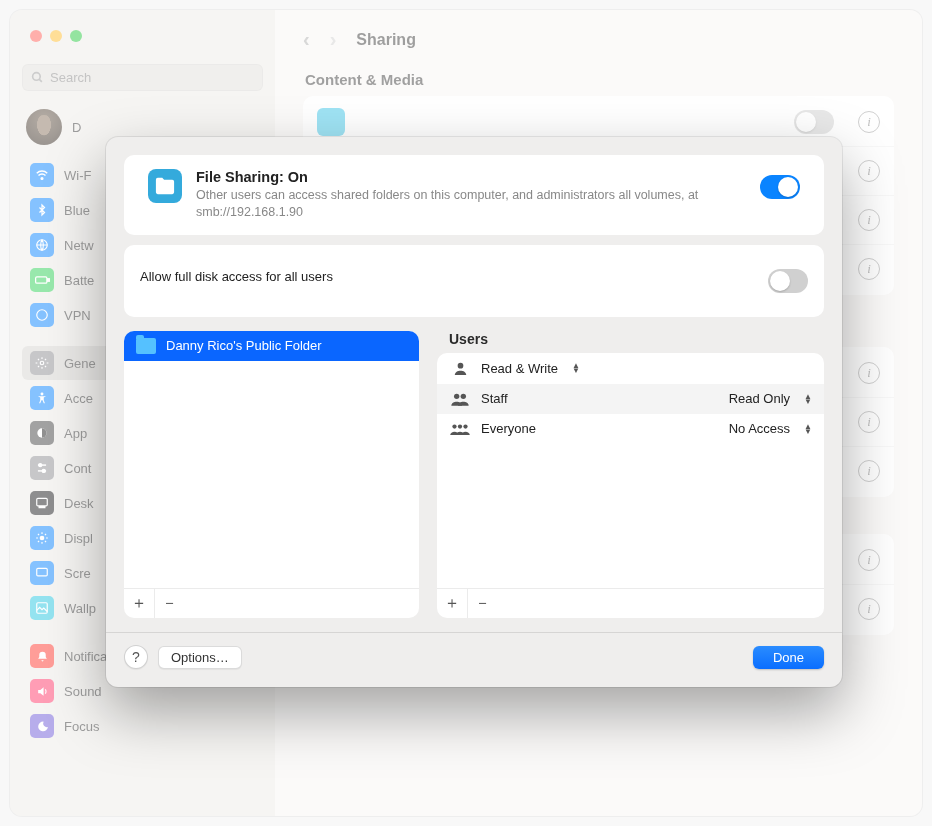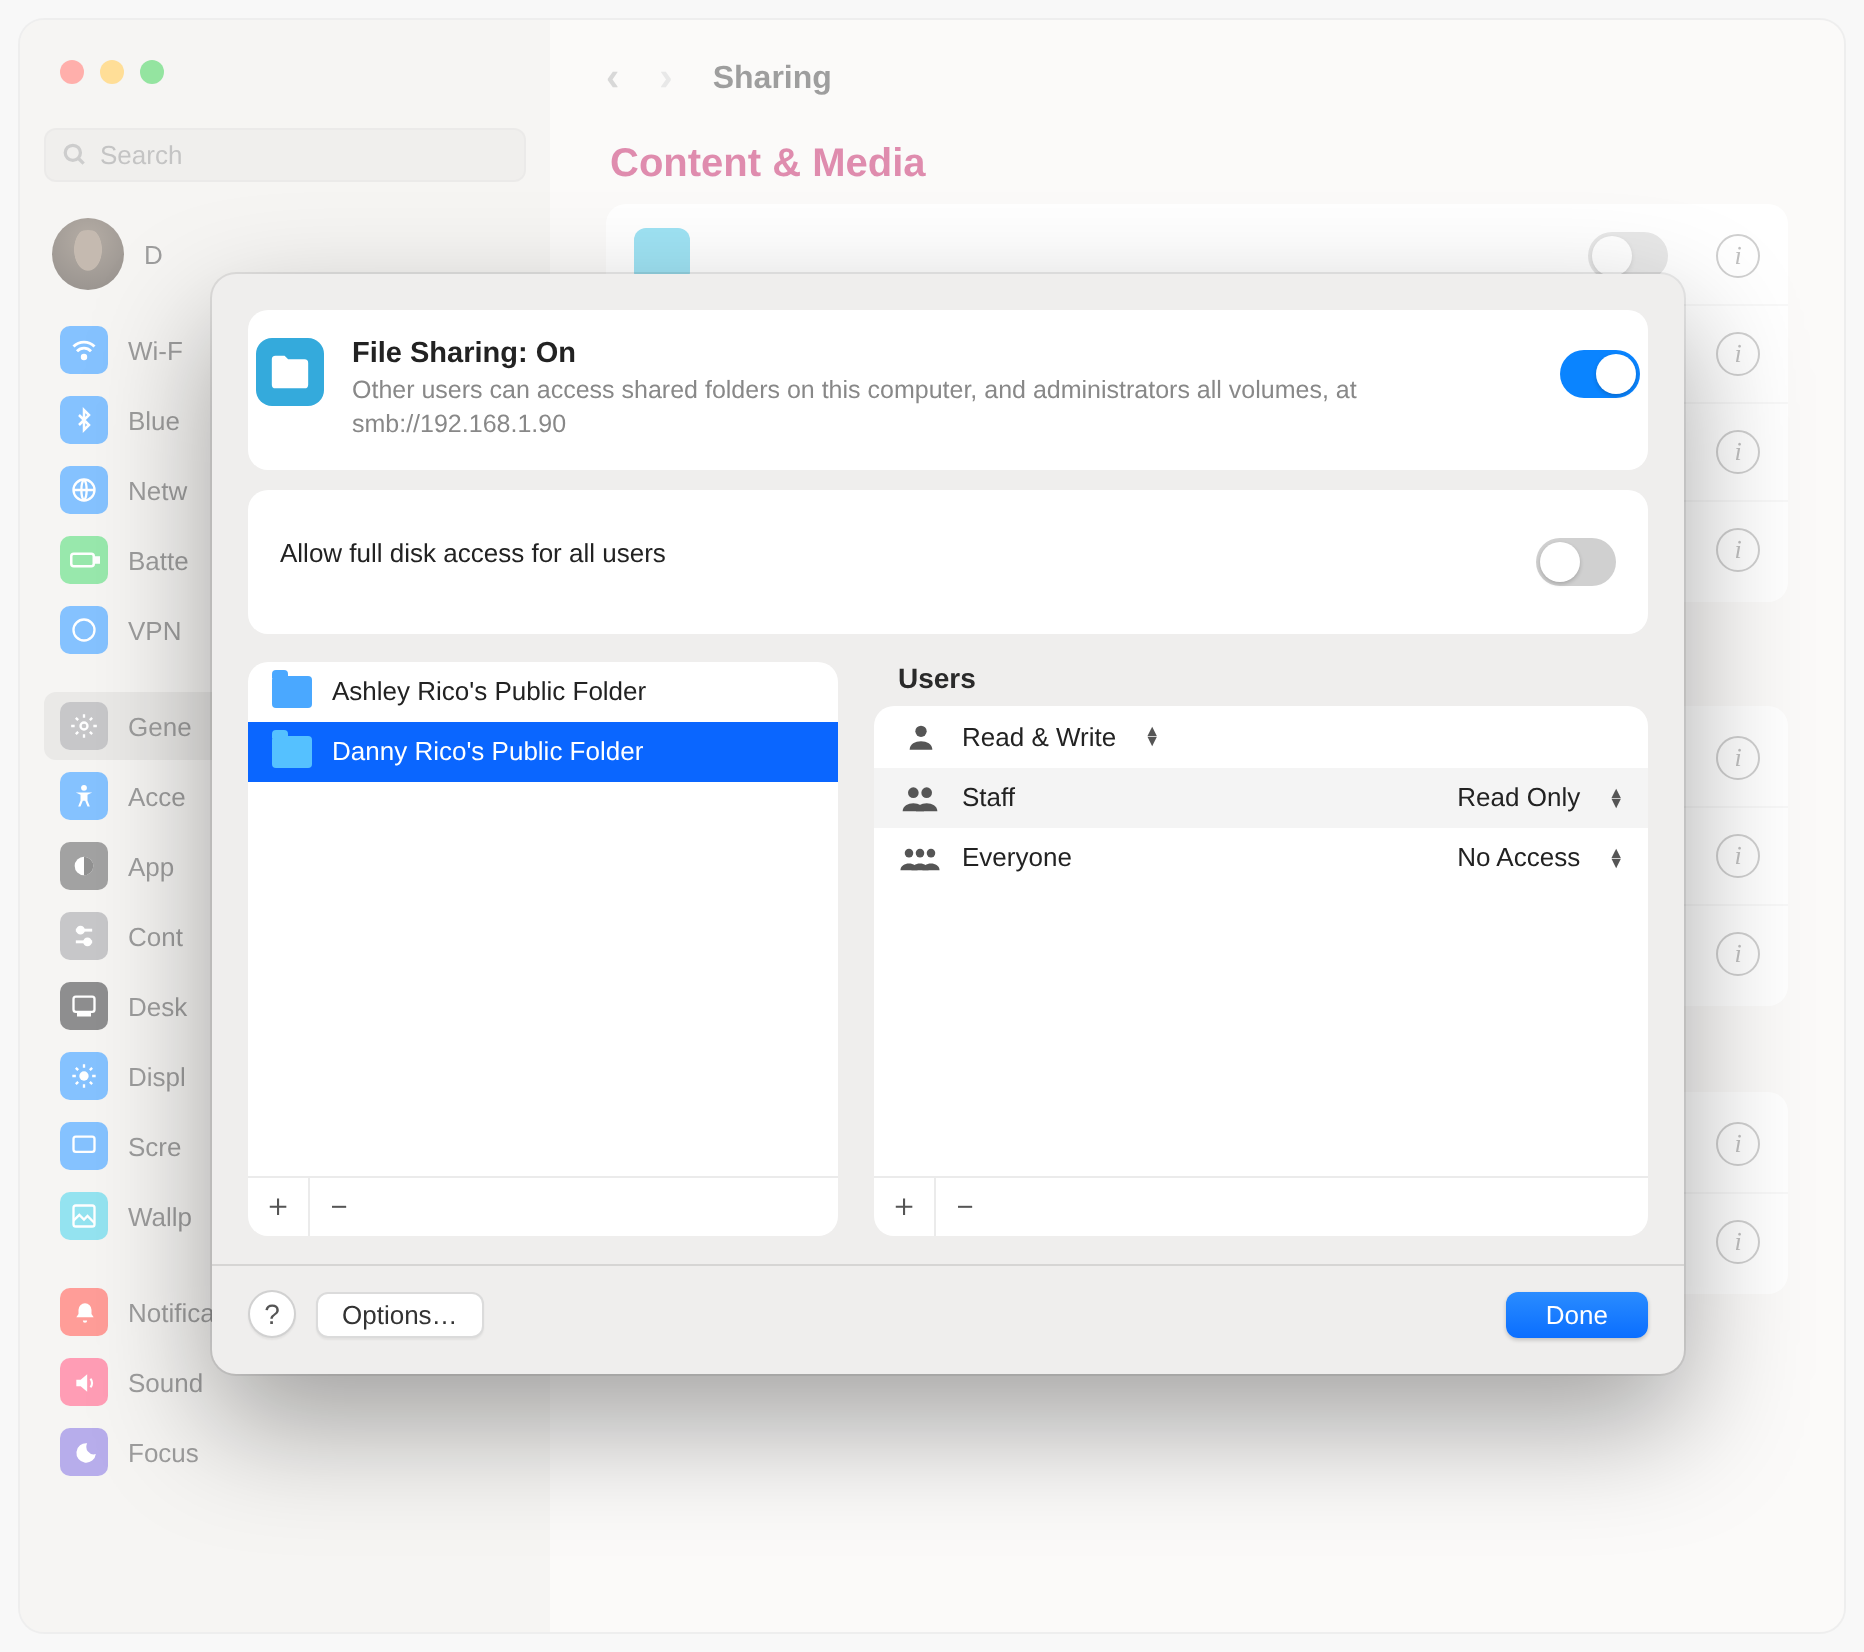--- a/index.html
+++ b/index.html
@@ -21,35 +21,35 @@
 .sb-item.sel{background:rgba(0,0,0,.1)}
 .sb-ico{width:24px;height:24px;border-radius:5px;display:flex;align-items:center;justify-content:center;color:#fff;flex-shrink:0}
 .i-wifi{background:#0a84ff}.i-bt{background:#0a84ff}.i-net{background:#0a84ff}.i-bat{background:#30d158}.i-vpn{background:#0a84ff}
 .i-gen{background:#8e8e93}.i-acc{background:#0a84ff}.i-app{background:#444}.i-cc{background:#8e8e93}.i-desk{background:#1c1c1e}
 .i-disp{background:#0a84ff}.i-ss{background:#0a84ff}.i-wall{background:#29c7e0}.i-not{background:#ff3b30}.i-sound{background:#ff3b6b}.i-focus{background:#6f5bd6}
 
 .content{flex:1;background:#f6f4f2;padding:18px 28px;overflow:auto}
 .crumb{display:flex;align-items:center;gap:20px;margin-bottom:20px}
 .arr{color:#b0b0b0;font-size:20px;font-weight:600}
 .pgtitle{font-size:16px;font-weight:700;color:#3c3c3c}
-.sect-h{font-size:20px;font-weight:700;color:#be185d;margin:12px 0 8px 2px}
+.sect-h{font-size:15px;font-weight:700;color:#404040;margin:12px 0 8px 2px}
 .card{background:#fff;border-radius:10px;padding:2px 0;margin-bottom:12px}
 .row{display:flex;align-items:center;padding:10px 14px;gap:14px}
 .row+.row{border-top:1px solid rgba(0,0,0,.06)}
 .row-ico{width:28px;height:28px;border-radius:6px;background:#d0d0d0;flex-shrink:0}
 .rgap{flex:1}
 .toggle{width:40px;height:24px;border-radius:12px;background:#d0d0d0;position:relative}
 .toggle.on{background:#0a84ff}
 .toggle::after{content:"";position:absolute;width:20px;height:20px;background:#fff;border-radius:50%;top:2px;left:2px;box-shadow:0 1px 2px rgba(0,0,0,.2)}
 .toggle.on::after{left:auto;right:2px}
 .infobtn{width:22px;height:22px;border-radius:50%;border:1.5px solid #a0a0a0;display:flex;align-items:center;justify-content:center;color:#808080;font-family:Georgia,serif;font-style:italic;font-size:13px;margin-left:10px;flex-shrink:0}
 
 
 .modal{position:absolute;left:106px;top:137px;width:736px;height:550px;background:#efeeed;border-radius:12px;box-shadow:0 25px 60px rgba(0,0,0,.35),0 0 0 1px rgba(0,0,0,.08);z-index:20;display:flex;flex-direction:column;padding:18px}
-.head-card{background:#fff;border-radius:10px;padding:14px 4px;display:flex;align-items:flex-start;gap:14px;margin-bottom:10px}
+.head-card{background:#fff;border-radius:10px;padding:14px 24px;display:flex;align-items:flex-start;gap:14px;margin-bottom:10px}
 .fs-ico{width:34px;height:34px;border-radius:8px;background:#34aadc;display:flex;align-items:center;justify-content:center;flex-shrink:0}
 .fs-title{font-size:14.5px;font-weight:600;color:#222;margin-bottom:2px}
 .fs-sub{font-size:12.5px;color:#888;line-height:1.35}
 .fda{background:#fff;border-radius:10px;padding:24px 16px;display:flex;align-items:flex-start;margin-bottom:14px}
 .fda-txt{font-size:13px;color:#222}
 
 .cols{display:flex;gap:18px;flex:1;min-height:0;margin-bottom:14px}
 .col{display:flex;flex-direction:column;min-width:0}
 .col.left{width:295px;flex-shrink:0}
 .col.right{flex:1}
@@ -345,24 +345,20 @@
   <div class="fda">
     <span class="fda-txt">Allow full disk access for all users</span>
     <span class="rgap"></span>
     <div class="toggle"></div>
   </div>
 
   <div class="cols">
     <div class="col left">
       <div class="list">
         <div class="list-body" id="folders-body">
-            <div class="li">
-              <span class="ficon"></span>
-              <span>Ashley Rico's Public Folder</span>
-            </div>
             <div class="li sel">
               <span class="ficon"></span>
               <span>Danny Rico's Public Folder</span>
             </div>
           </div>
         <div class="list-foot">
           <div class="pm">＋</div>
           <div class="pm">－</div>
         </div>
       </div>

